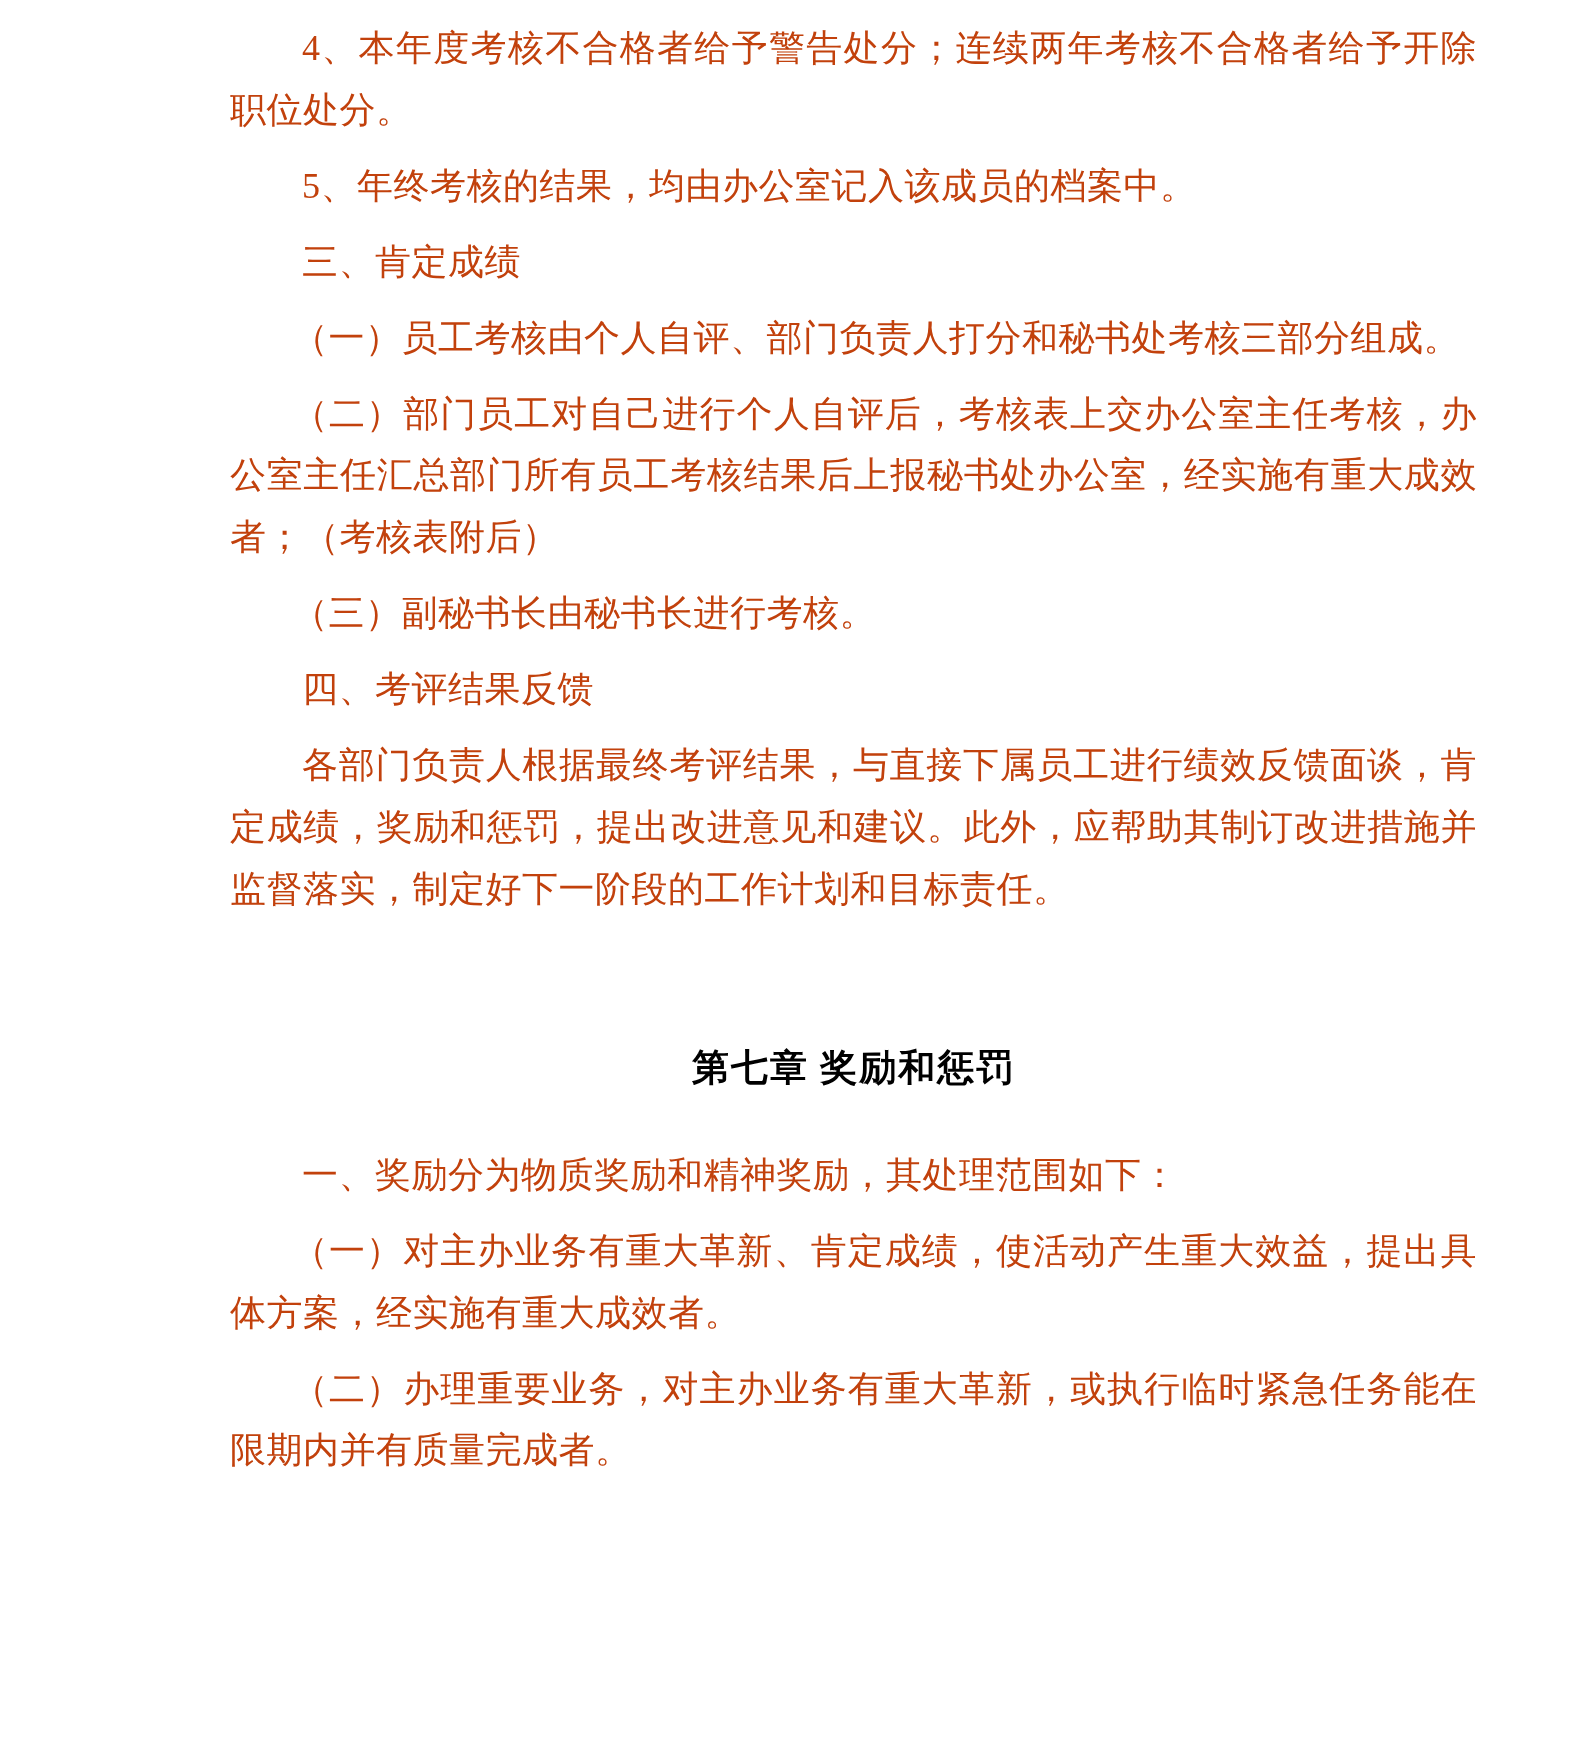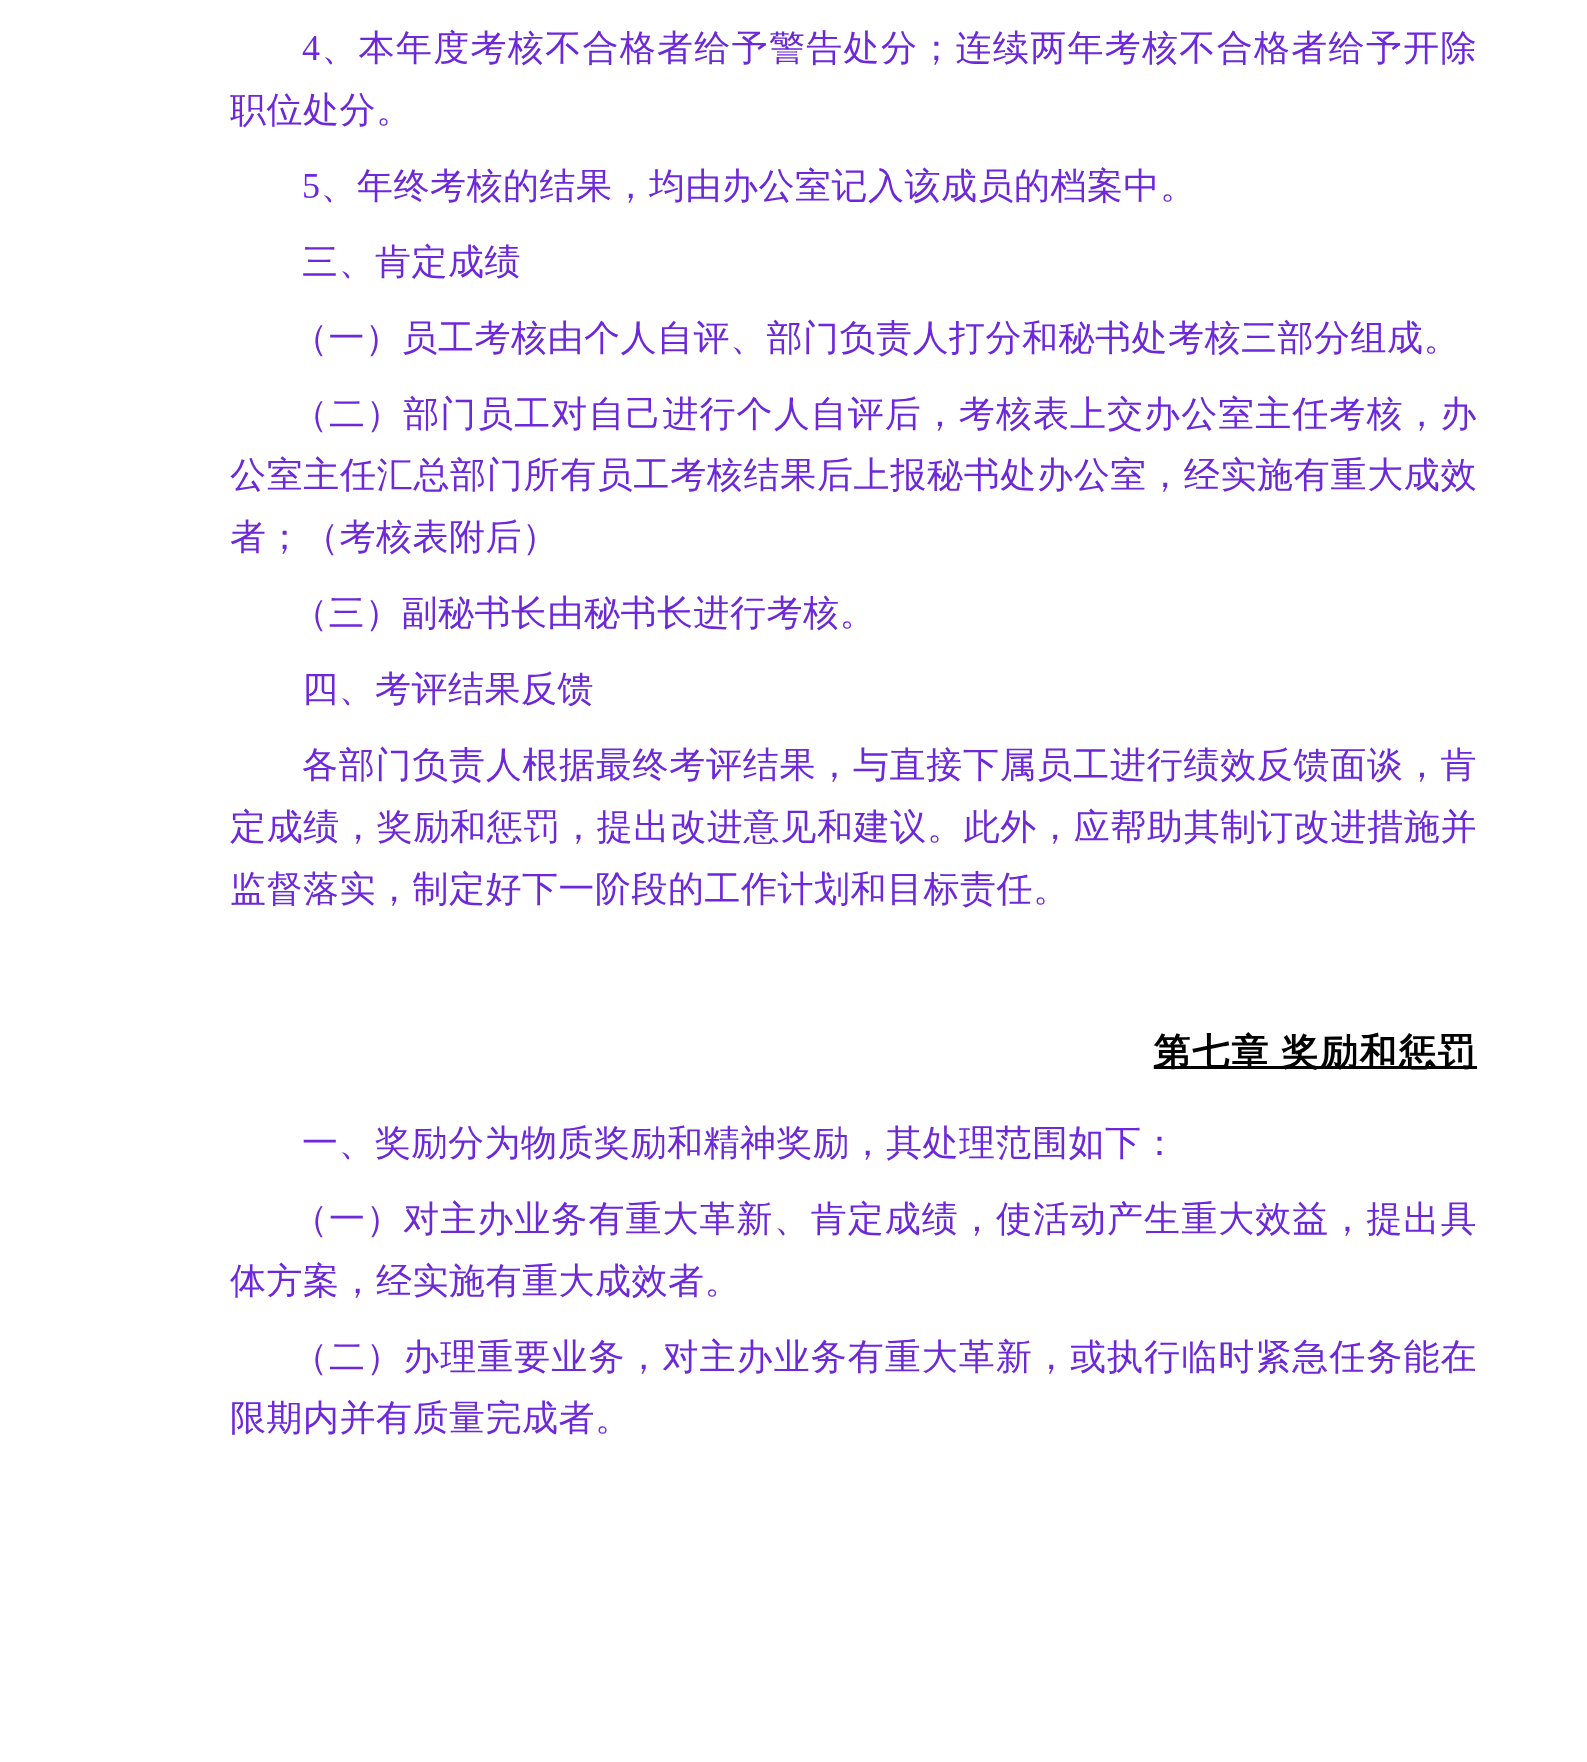--- a/index.html
+++ b/index.html
@@ -20,36 +20,35 @@
     padding: 18px 110px 20px 230px;
     background: #ffffff;
   }
   .para {
     font-size: 36px;
     line-height: 1.72;
     text-align: justify;
     text-justify: inter-ideograph;
     margin: 0 0 14px 0;
     letter-spacing: 0.5px;
-    color: #6d28d9;
+    color: #c2410c;
   }
   .indent {
     text-indent: 72px;
   }
   .indent-small {
     text-indent: 62px;
   }
   .chapter-title {
     font-size: 37px;
     font-weight: bold;
-    text-align: right;
-    margin: 0;
+    text-align: center;
+    margin: 16px;
     padding: 0;
     letter-spacing: 2px;
-    text-decoration: underline;
   }
   .spacer-large {
     height: 92px;
   }
   .spacer-mid {
     height: 36px;
   }
 </style>
 </head>
 <body>

